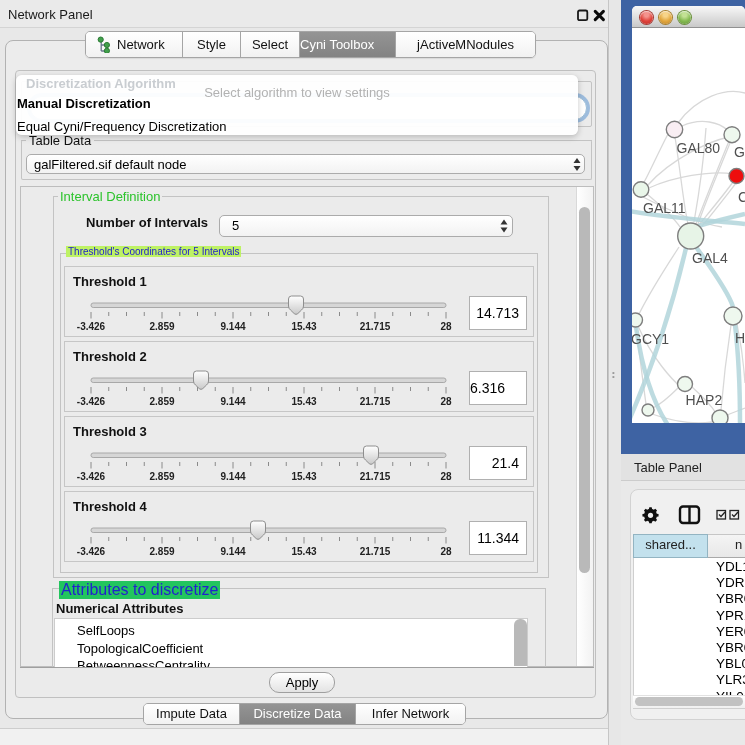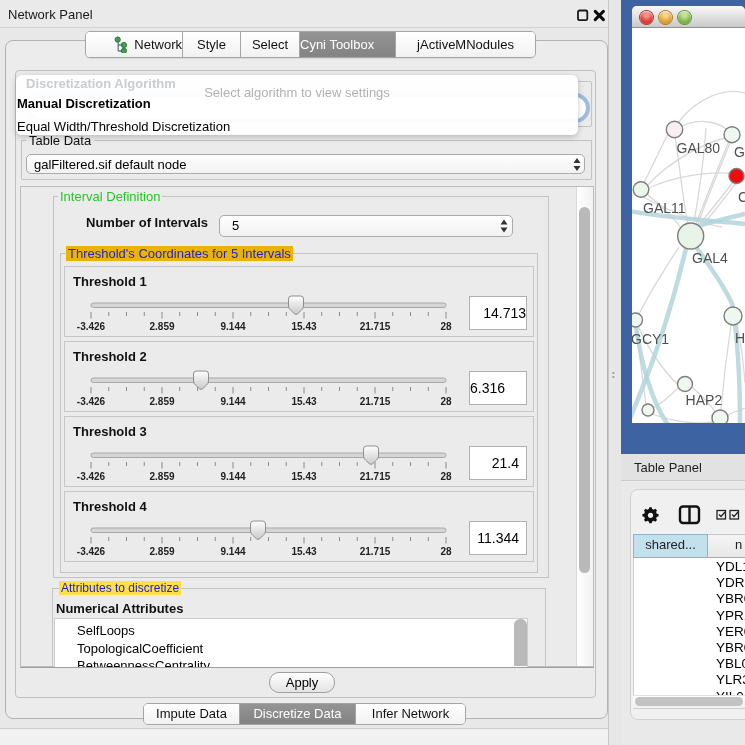--- a/index.html
+++ b/index.html
@@ -15,21 +15,21 @@
 <div class="abs" style="left:0;top:0;width:621px;height:28px;background:#eaeaea;border-bottom:1px solid #d4d4d4;"></div>
 <div class="abs" style="left:8px;top:7px;font-size:13px;color:#1a1a1a;">Network Panel</div>
 <svg class="abs" style="left:572px;top:9px;" width="36" height="14" viewBox="0 0 36 14">
   <rect x="6" y="1.5" width="9.3" height="9.7" fill="none" stroke="#1a1a1a" stroke-width="1.8" rx="1.5"></rect>
   <path d="M23.2 2.4 L31.4 10.6 M31.4 2.4 L23.2 10.6" stroke="#0a0a0a" stroke-width="3" stroke-linecap="round"></path>
 </svg>
 
 <div class="abs" style="left:5px;top:40px;width:603px;height:679px;border:1px solid #b2b2b2;border-radius:8px;background:#ececec;"></div>
 
 <div class="abs" style="left:85px;top:31px;height:27px;border:1px solid #a5a5a5;border-radius:5px;overflow:hidden;white-space:nowrap;box-shadow:0 1px 1px rgba(0,0,0,.08);">
-  <div class="seg" style="width:97px;padding:0 0 0 11px;text-align:right;">
+  <div class="seg" style="width:97px;padding:0 0 0 11px;text-align:left;">
     <svg width="15" height="18" viewBox="0 0 15 18" style="vertical-align:-4px;margin-right:5px;">
       <path d="M4.2 6 L4.2 16 M4.2 10 L8 10 M4.2 16 L8 16" stroke="#68758a" stroke-width="1.3" fill="none"></path>
       <circle cx="3.7" cy="4.6" r="2.6" fill="#42a04c" stroke="#2a7a34" stroke-width="1"></circle>
       <circle cx="9.9" cy="10" r="2.6" fill="#42a04c" stroke="#2a7a34" stroke-width="1"></circle>
       <circle cx="9.9" cy="15.8" r="2.6" fill="#42a04c" stroke="#2a7a34" stroke-width="1"></circle>
     </svg>Network</div><div class="seg" style="width:58px;padding:0;text-align:center;">Style</div><div class="seg" style="width:59px;padding:0;text-align:center;">Select</div><div class="seg sel" style="width:96px;padding:0;text-align:left;">Cyni Toolbox</div><div class="seg" style="width:139px;padding:0;text-align:center;border-right:none;">jActiveMNodules</div>
 </div>
 
 <div class="abs" style="left:15px;top:70px;width:581px;height:628px;border:1px solid #c0c0c0;border-radius:4px;background:#ebebeb;"></div>
 
@@ -58,21 +58,21 @@
 
 <div class="abs" style="left:86px;top:215px;font-size:13px;font-weight:bold;color:#111;">Number of Intervals</div>
 <div class="abs" style="left:219px;top:215px;width:294px;height:22px;background:linear-gradient(#ffffff,#f2f2f2);border:1px solid #ababab;border-radius:5px;"></div>
 <div class="abs" style="left:232px;top:218px;font-size:13px;">5</div>
 <svg class="abs" style="left:498px;top:218px;" width="12" height="16" viewBox="0 0 12 16">
   <path d="M6 1.5 L9.5 6.5 L2.5 6.5 Z" fill="#333"></path>
   <path d="M6 14.5 L9.5 9.5 L2.5 9.5 Z" fill="#333"></path>
 </svg>
 
 <div class="abs" style="left:60px;top:253px;width:478px;height:320px;border:1px solid #c3c3c3;"></div>
-<div class="abs" style="left:66px;top:246px;font-size:13px;color:#2222cc;background:#eab308;padding:0 2px;">Threshold's Coordinates for 5 Intervals</div>
+<div class="abs" style="left:66px;top:246px;font-size:10px;color:#2222cc;background:#bef264;padding:0 2px;">Threshold's Coordinates for 5 Intervals</div>
 
 <div class="abs" style="left:64px;top:266px;width:470px;height:71px;border:1px solid #c6c6c6;background:#ebebeb;"></div>
 <div class="abs" style="left:73px;top:274px;font-size:13px;font-weight:bold;color:#111;">Threshold 1</div>
 <svg class="abs" style="left:64px;top:266px;" width="470" height="71" viewBox="0 0 470 71">
   <defs>
       <linearGradient id="thg0" x1="0" y1="0" x2="0" y2="1">
         <stop offset="0" stop-color="#ffffff"></stop>
         <stop offset="1" stop-color="#c9c9c9"></stop>
       </linearGradient>
     </defs>
@@ -103,21 +103,21 @@
   <g font-size="10" font-weight="bold" fill="#222" font-family="Liberation Sans, sans-serif">
       <text x="27" y="64" text-anchor="middle">-3.426</text>
       <text x="98" y="64" text-anchor="middle">2.859</text>
       <text x="169" y="64" text-anchor="middle">9.144</text>
       <text x="240" y="64" text-anchor="middle">15.43</text>
       <text x="311" y="64" text-anchor="middle">21.715</text>
       <text x="382" y="64" text-anchor="middle">28</text>
     </g>
   <path d="M224.5 33 Q224.5 30 227.5 30 L236.5 30 Q239.5 30 239.5 33 L239.5 40 Q239.5 42.5 237.5 44 L233.8 47.6 Q232 49.2 230.2 47.6 L226.5 44 Q224.5 42.5 224.5 40 Z" fill="url(#thg0)" stroke="#8e8e8e" stroke-width="1"></path>
 </svg>
-<div class="abs" style="left:469px;top:296px;width:58px;height:34px;background:#fff;border:1px solid #b0b0b0;font-size:14px;line-height:32px;text-align:right;">14.713</div>
+<div class="abs" style="left:469px;top:296px;width:58px;height:34px;background:#fff;border:1px solid #b0b0b0;font-size:14px;line-height:32px;text-align:right;padding-right:7px;">14.713</div>
 <div class="abs" style="left:64px;top:341px;width:470px;height:71px;border:1px solid #c6c6c6;background:#ebebeb;"></div>
 <div class="abs" style="left:73px;top:349px;font-size:13px;font-weight:bold;color:#111;">Threshold 2</div>
 <svg class="abs" style="left:64px;top:341px;" width="470" height="71" viewBox="0 0 470 71">
   <defs>
       <linearGradient id="thg1" x1="0" y1="0" x2="0" y2="1">
         <stop offset="0" stop-color="#ffffff"></stop>
         <stop offset="1" stop-color="#c9c9c9"></stop>
       </linearGradient>
     </defs>
   <rect x="27" y="37" width="355" height="4.5" rx="2.2" fill="#d6d6d6" stroke="#a8a8a8" stroke-width="1"></rect>
@@ -238,39 +238,39 @@
       <text x="169" y="64" text-anchor="middle">9.144</text>
       <text x="240" y="64" text-anchor="middle">15.43</text>
       <text x="311" y="64" text-anchor="middle">21.715</text>
       <text x="382" y="64" text-anchor="middle">28</text>
     </g>
   <path d="M186.5 33 Q186.5 30 189.5 30 L198.5 30 Q201.5 30 201.5 33 L201.5 40 Q201.5 42.5 199.5 44 L195.8 47.6 Q194 49.2 192.2 47.6 L188.5 44 Q186.5 42.5 186.5 40 Z" fill="url(#thg3)" stroke="#8e8e8e" stroke-width="1"></path>
 </svg>
 <div class="abs" style="left:469px;top:521px;width:58px;height:34px;background:#fff;border:1px solid #b0b0b0;font-size:14px;line-height:32px;text-align:right;padding-right:7px;">11.344</div>
 
 <div class="abs" style="left:52px;top:588px;width:494px;height:79px;border:1px solid #c3c3c3;border-bottom:none;"></div>
-<div class="abs" style="left:59px;top:581px;font-size:12px;color:#2222cc;background:#fde047;padding:0 2px;">Attributes to discretize</div>
+<div class="abs" style="left:59px;top:581px;font-size:16px;color:#2222cc;background:#22c55e;padding:0 2px;">Attributes to discretize</div>
 <div class="abs" style="left:56px;top:601px;font-size:13px;font-weight:bold;color:#111;">Numerical Attributes</div>
 <div class="abs" style="left:54px;top:618px;width:474px;height:49px;background:#ffffff;border:1px solid #cccccc;border-bottom:none;overflow:hidden;">
   <div style="font-size:13px;padding:3px 0 0 12px;line-height:17.5px;color:#000;margin-left:10px;">SelfLoops<br>TopologicalCoefficient<br>BetweennessCentrality</div>
 </div>
 <div class="abs" style="left:514px;top:619px;width:13px;height:47px;background:#b9b9b9;border-radius:6px 6px 0 0;"></div>
 <div class="abs" style="left:20px;top:667px;width:574px;height:1px;background:#9f9f9f;"></div>
 
 <div class="abs" style="left:269px;top:672px;width:66px;height:21px;background:linear-gradient(#ffffff,#e3e3e3);border:1px solid #9f9f9f;border-radius:10px;text-align:center;font-size:13px;line-height:19px;">Apply</div>
 
 <div class="abs" style="left:143px;top:703px;height:22px;border:1px solid #a5a5a5;border-radius:5px;overflow:hidden;white-space:nowrap;">
   <div class="seg" style="width:96px;height:21px;line-height:20px;padding:0;text-align:center;">Impute Data</div><div class="seg sel" style="width:116px;height:21px;line-height:20px;padding:0;text-align:center;">Discretize Data</div><div class="seg" style="width:109px;height:21px;line-height:20px;padding:0;text-align:center;border-right:none;">Infer Network</div>
 </div>
 
 <div class="abs" style="left:16px;top:75px;width:562px;height:60px;background:rgba(255,255,255,.95);border-radius:6px;box-shadow:0 2px 6px rgba(0,0,0,.22);"></div>
 <div class="abs" style="left:26px;top:76px;font-size:13px;font-weight:bold;color:#c9cdd1;">Discretization Algorithm</div>
 <div class="abs" style="left:16px;top:85px;width:562px;text-align:center;font-size:13px;color:#b2b2b2;">Select algorithm to view settings</div>
 <div class="abs" style="left:17px;top:96px;font-size:13px;font-weight:bold;color:#000;">Manual Discretization</div>
-<div class="abs" style="left:17px;top:119px;font-size:13px;color:#000;">Equal Width/Threshold Discretization</div>
+<div class="abs" style="left:17px;top:119px;font-size:13px;color:#000;">Equal Cyni/Frequency Discretization</div>
 
 <div class="abs" style="left:0;top:728px;width:621px;height:17px;background:#f1f1f1;border-top:1px solid #cdcdcd;"></div>
 
 <div class="abs" style="left:608px;top:0;width:13px;height:745px;background:#e7e7e7;border-left:1px solid #c6c6c6;"></div>
 <div class="abs" style="left:612px;top:371px;width:5px;height:8px;color:#9a9a9a;font-size:8px;line-height:4px;">•<br>•</div>
 
 <div class="abs" style="left:621px;top:0;width:124px;height:454px;background:#3e63a3;"></div>
 <div class="abs" style="left:632px;top:6px;width:113px;height:417px;background:#fff;border-radius:5px 5px 0 0;"></div>
 <div class="abs" style="left:632px;top:6px;width:113px;height:22px;background:linear-gradient(#f8f8f8,#c9c9c9);border-bottom:1px solid #919191;border-radius:5px 5px 0 0;"></div>
 <div class="abs" style="left:640px;top:11px;width:13px;height:13px;border-radius:50%;background:radial-gradient(circle at 50% 30%, #f4938d 18%, #df443c 55%, #c02c26);box-shadow:inset 0 1px 1px rgba(255,255,255,.6), 0 0 0 1px #a63c36;"></div>

